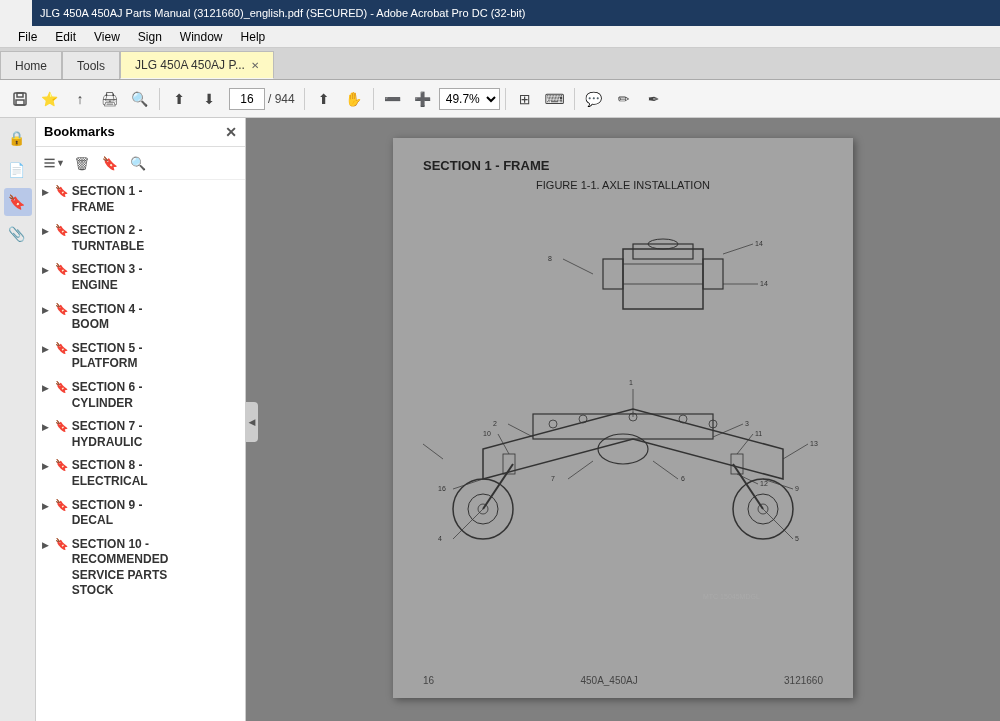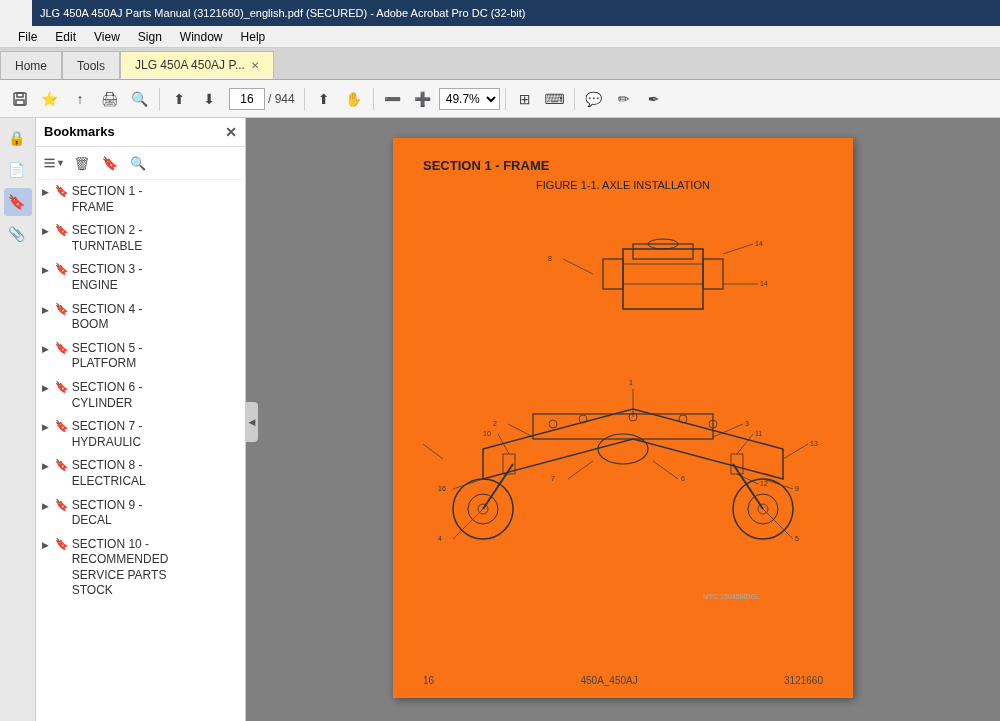--- a/index.html
+++ b/index.html
@@ -181,20 +181,21 @@
     }
     .bm-icon {
       font-size: 11px;
       color: #4466aa;
       margin-top: 1px;
       flex-shrink: 0;
     }
     .bm-label {
       color: #333;
       line-height: 1.3;
+      font-weight: bold;
     }
 
     
     .pdf-viewer {
       flex: 1;
       background: #808080;
       display: flex;
       flex-direction: column;
       align-items: center;
       position: relative;
@@ -212,21 +213,21 @@
       display: flex;
       align-items: center;
       justify-content: center;
       cursor: pointer;
       font-size: 9px;
       color: #555;
       z-index: 10;
     }
 
     .pdf-page {
-      background: #f97316;
+      background: #a3a3a3;
       margin-top: 20px;
       width: 460px;
       height: 560px;
       box-shadow: 2px 2px 8px rgba(0,0,0,0.4);
       position: relative;
       padding: 20px 30px;
     }
 
     .pdf-content {
       font-size: 11px;

